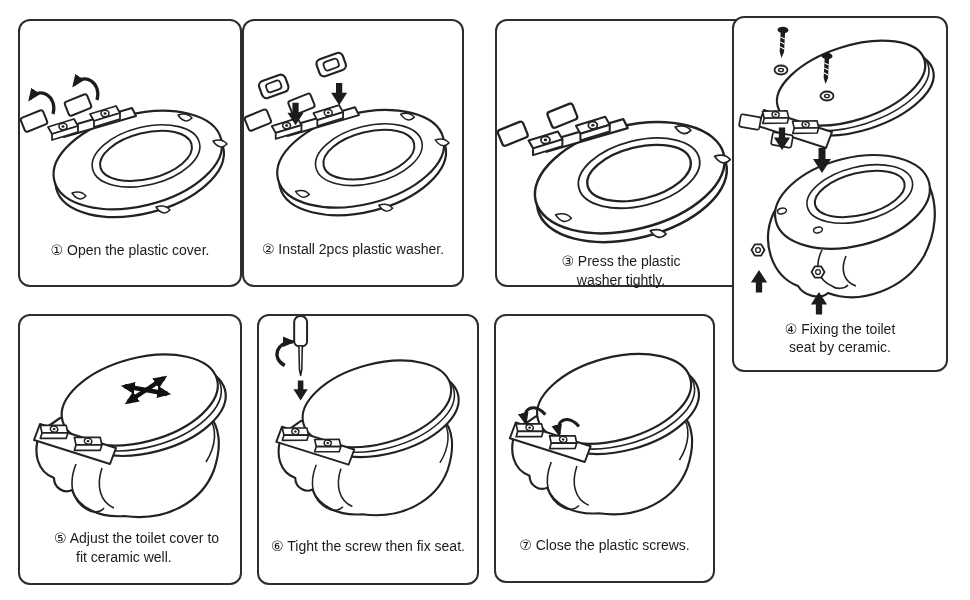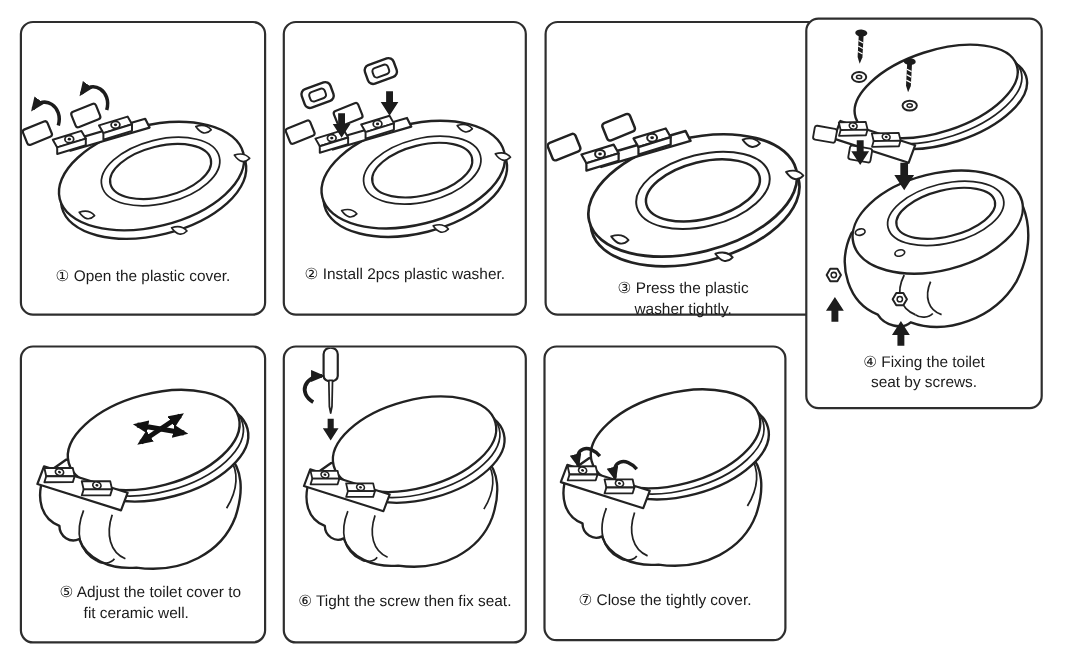--- a/index.html
+++ b/index.html
@@ -2,21 +2,21 @@
 <html><head>
 <meta charset="utf-8">
 <style>
   html,body{margin:0;padding:0;background:#ffffff;}
   body{width:970px;height:600px;position:relative;overflow:hidden;
        font-family:"Liberation Sans","DejaVu Sans",sans-serif;color:#1b1b1b;}
   .sheet{position:absolute;inset:0;background:#fff;}
   .panel{position:absolute;border:2px solid #2e2e2e;border-radius:12px;background:#fff;
          display:flex;flex-direction:column;box-sizing:border-box;}
   #p1{left:18px;top:19px;width:224px;height:268px;}
-  #p2{left:257px;top:19px;width:222px;height:268px;}
+  #p2{left:242px;top:19px;width:222px;height:268px;}
   #p3{left:495px;top:19px;width:252px;height:268px;}
   #p4{left:732px;top:16px;width:216px;height:356px;}
   #p5{left:18px;top:314px;width:224px;height:271px;}
   #p6{left:257px;top:314px;width:222px;height:271px;}
   #p7{left:494px;top:314px;width:221px;height:269px;}
   .art{flex:0 0 auto;width:100%;}
   .art svg{display:block;width:100%;height:auto;}
   .caption{flex:1;display:flex;align-items:center;justify-content:center;
            font-size:14px;line-height:1.32;white-space:pre-line;text-align:center;
            padding:0 6px 10px;color:#1b1b1b;letter-spacing:0;}
@@ -189,21 +189,21 @@
         <use href="#ringwasher" transform="translate(93,78)"></use>
         <use href="#blkarrow" transform="translate(48,124) scale(0.9)"></use>
         <use href="#blkarrow" transform="translate(88,146)"></use>
         <use href="#nut" transform="translate(24,232)"></use>
         <use href="#blkarrow" transform="translate(25,260) rotate(180) scale(0.9)"></use>
         <use href="#nut" transform="translate(84,254)"></use>
         <use href="#blkarrow" transform="translate(85,282) rotate(180) scale(0.9)"></use>
       </svg>
     </div>
     <div class="caption">④ Fixing the toilet
-seat by screws.</div>
+seat by ceramic.</div>
   </div>
 
   <div class="panel" id="p5">
     <div class="art">
       <svg viewBox="0 0 220 206">
         <use href="#toilet-closed"></use>
         <g transform="translate(126,74) rotate(-12)" stroke="#111" stroke-width="4.5">
           <line x1="0" y1="0" x2="20" y2="-8" marker-end="url(#ahb)"></line>
           <line x1="0" y1="0" x2="-20" y2="8" marker-end="url(#ahb)"></line>
           <line x1="0" y1="0" x2="20" y2="8" marker-end="url(#ahb)"></line>
@@ -233,16 +233,16 @@
   <div class="panel" id="p7">
     <div class="art">
       <svg viewBox="0 0 220 206">
         <use href="#toilet-closed"></use>
         <g class="arrowline" stroke-width="3.2">
           <path d="M50,100 C40,88 26,92 30,108" marker-end="url(#ah)"></path>
           <path d="M84,112 C74,100 60,104 64,120" marker-end="url(#ah)"></path>
         </g>
       </svg>
     </div>
-    <div class="caption">⑦ Close the tightly cover.</div>
+    <div class="caption">⑦ Close the plastic screws.</div>
   </div>
 
 </div>
 
 </body></html>

